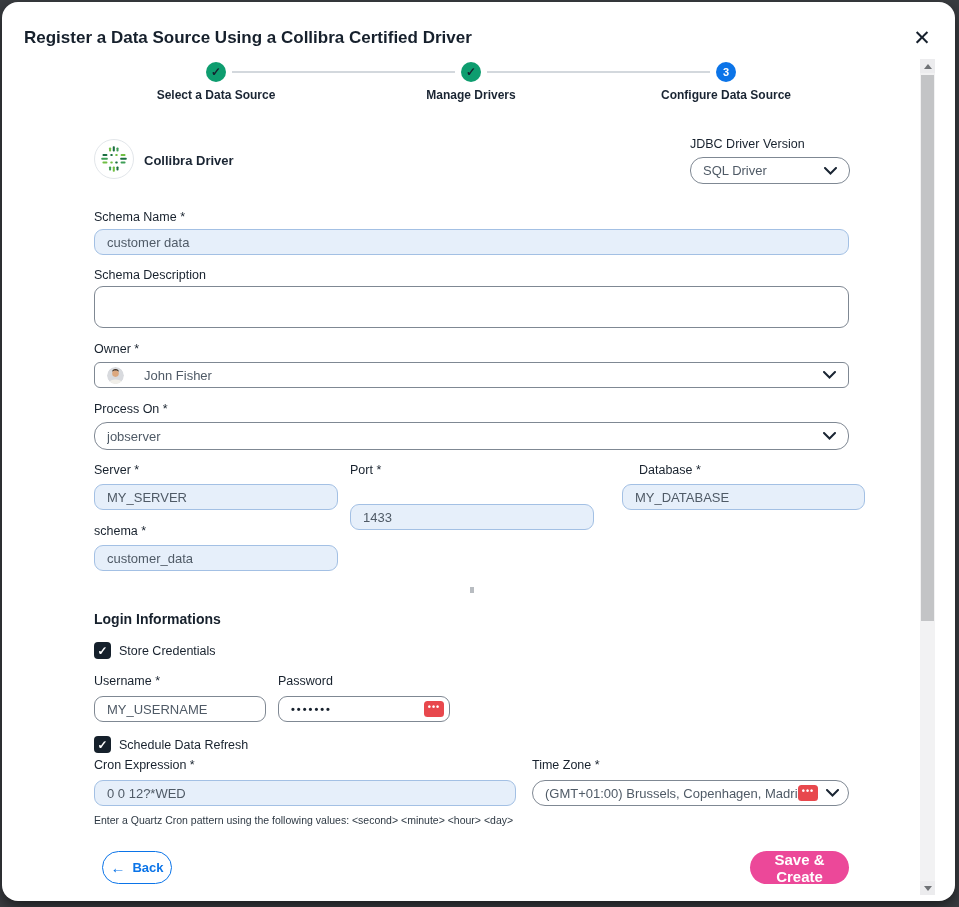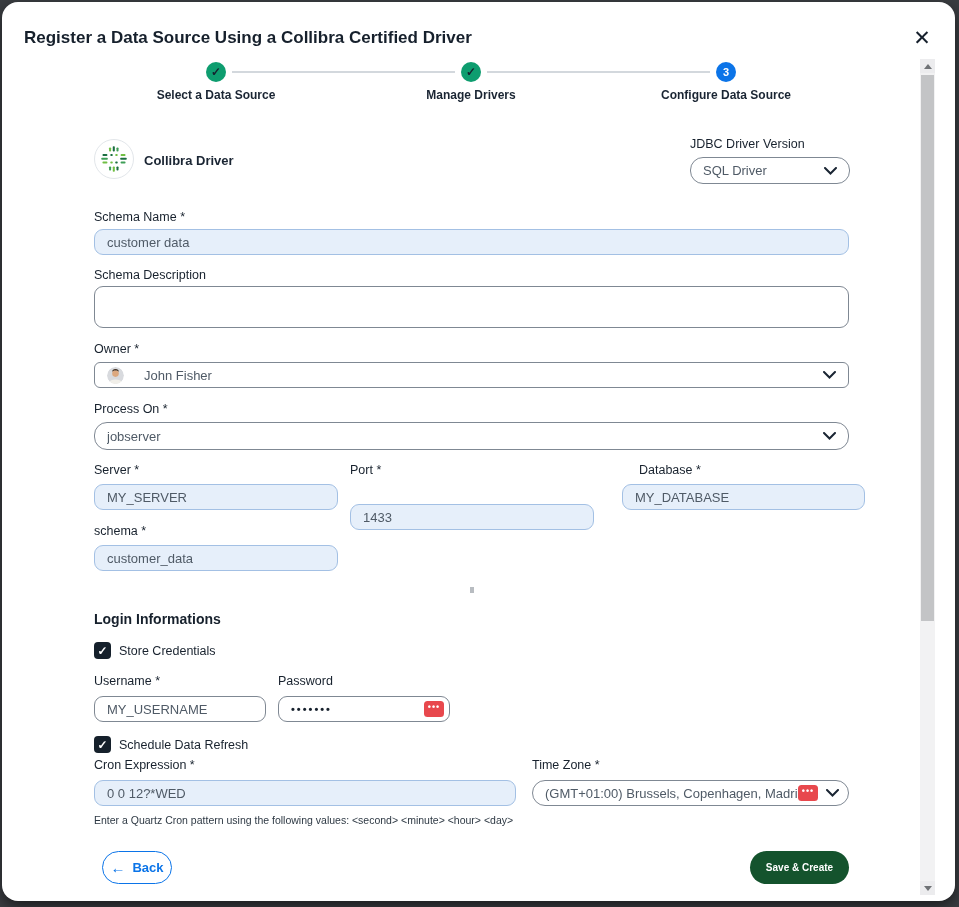--- a/index.html
+++ b/index.html
@@ -94,22 +94,22 @@
   #crlbl { left: 92px; top: 756px; } #crin { left: 92px; top: 778px; width: 422px; height: 26px; }
   #tzlbl { left: 530px; top: 756px; } #tzsel { left: 530px; top: 778px; width: 317px; height: 26px; padding-right: 9px; }
   #hint { left: 92px; top: 812px; font-size: 10.5px; color: #2e3944; }
 
   
   .btn { height: 33px; border-radius: 17px; font-size: 13px; font-weight: 700;
          display: flex; align-items: center; cursor: pointer; border: none; }
   #backbtn { left: 100px; top: 849px; width: 70px; background: #fff; border: 1.5px solid #0b74e8;
              color: #0b74e8; justify-content: center; gap: 7px; padding: 0 6px; }
   #backbtn .arrow { font-size: 15px; line-height: 1; }
-  #savebtn { left: 748px; top: 849px; width: 99px; background: #14532d; color: #fff;
-             justify-content: center; font-size: 10px; }
+  #savebtn { left: 748px; top: 849px; width: 99px; background: #ec4899; color: #fff;
+             justify-content: center; font-size: 15px; }
 
   
   #sbtrack { left: 918px; top: 57px; width: 15px; height: 836px; background: #f2f2f3; }
   .sbbtn { left: 918px; width: 15px; height: 14px; background: #ececee;
            display: flex; align-items: center; justify-content: center; cursor: pointer; }
   #sbup { top: 57px; } #sbdown { top: 879px; }
   .tri-up { width: 0; height: 0; border-left: 4px solid transparent; border-right: 4px solid transparent;
             border-bottom: 5px solid #6f7276; }
   .tri-down { width: 0; height: 0; border-left: 4px solid transparent; border-right: 4px solid transparent;
               border-top: 5px solid #6f7276; }

